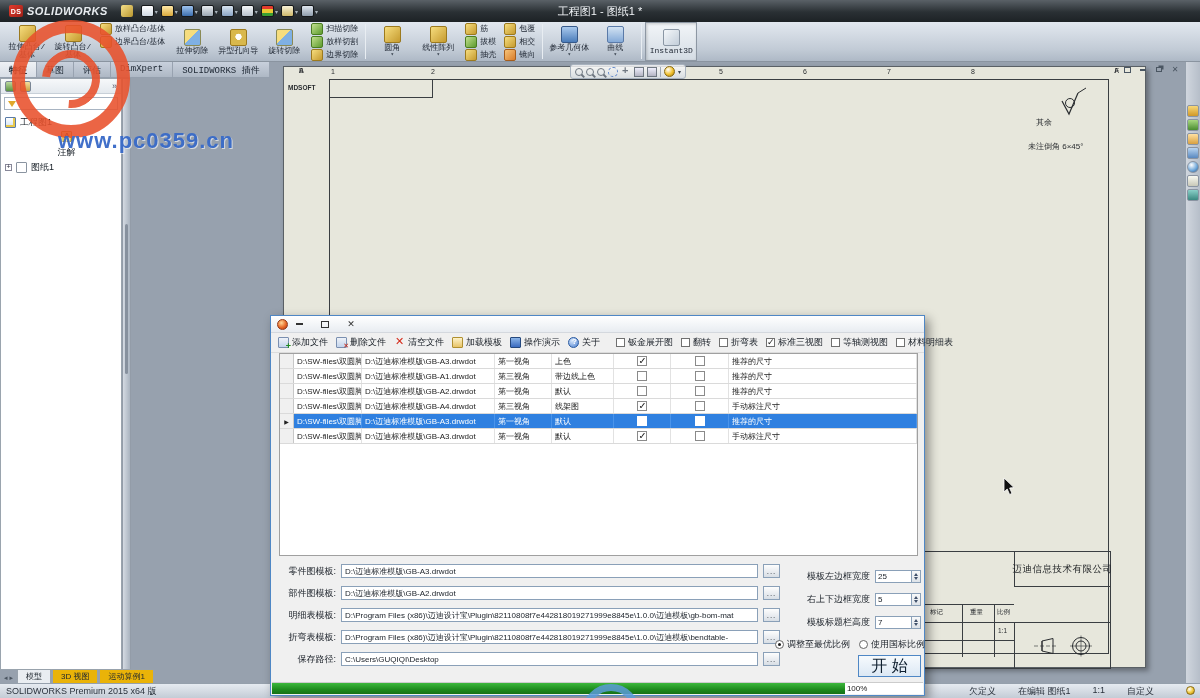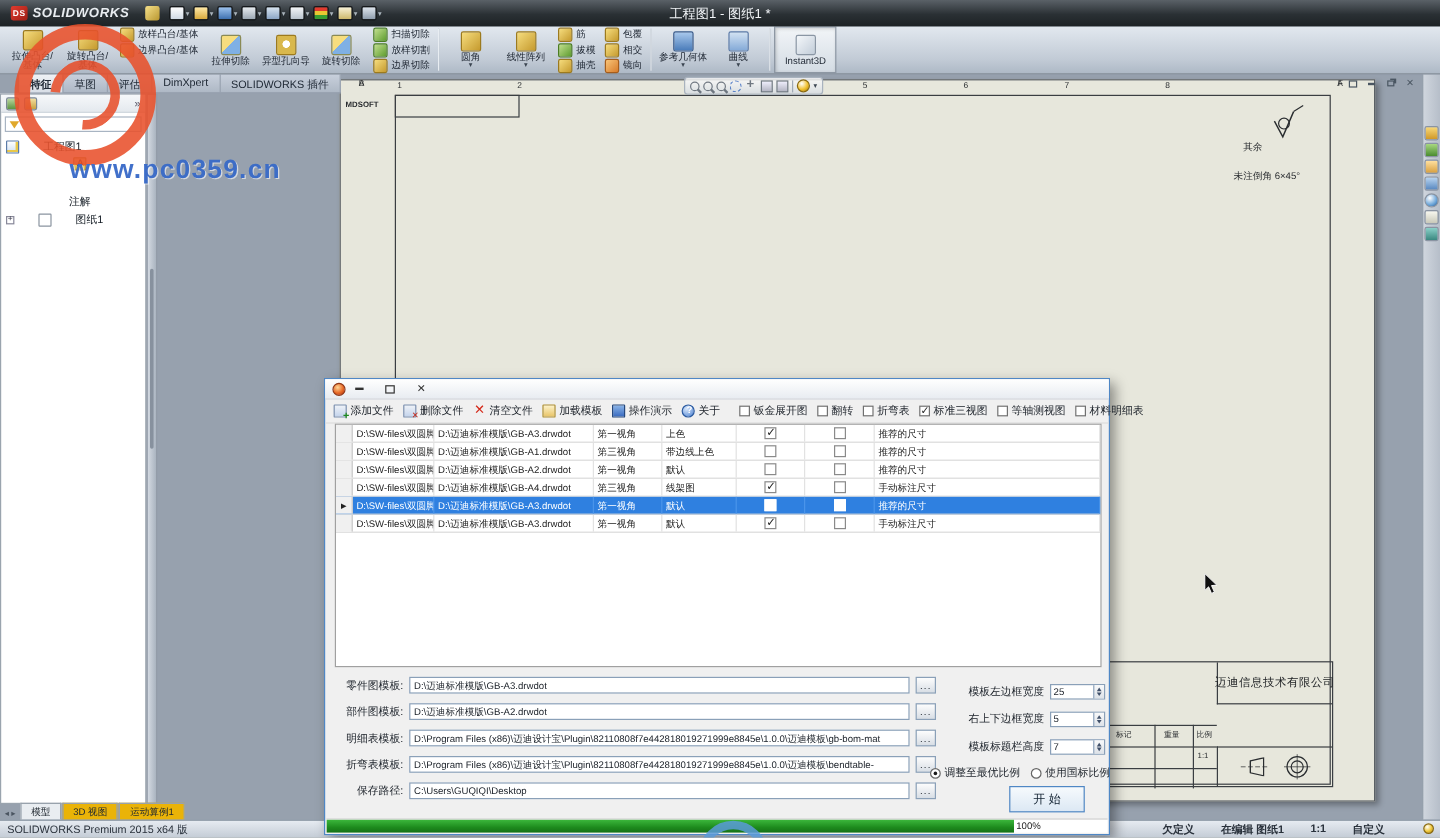--- a/index.html
+++ b/index.html
@@ -42,55 +42,55 @@
   .wb .boxes{width:7px;height:6px;border:1px solid #d8dde2;box-shadow:2px -2px 0 -0.5px #d8dde2;}
   .helpq{color:#d8dde2;font-size:10px;}
   .helpq::after{content:"▾";font-size:6px;margin-left:2px;}
 
   
   .ribbon{position:absolute;left:0;top:22px;right:0;height:40px;z-index:30;
     background:linear-gradient(#e2e8ef,#c2cbd6 70%,#aeb9c6);border-bottom:1px solid #8a94a0;
     display:flex;flex-direction:column;flex-wrap:wrap;align-content:flex-start;padding-left:4px;}
   .rtool{display:flex;align-items:center;gap:3px;font-size:8px;color:#1c2430;padding:0 4px;height:13px;white-space:nowrap;}
   .rtool.big{flex-direction:column;justify-content:center;gap:1px;width:46px;height:40px;text-align:center;
-    line-height:8px;white-space:normal;padding:1px 2px;}
+    line-height:8px;white-space:normal;padding:1px 2px;font-family:Liberation Mono, monospace;}
   .rtool.sep{width:1px;height:36px;padding:0;margin:2px 3px;background:#96a0ac;border-right:1px solid #e8edf2;}
   .rtool.pressed{background:linear-gradient(#f2f5f8,#d4dce4);border:1px solid #8d97a3;box-shadow:inset 1px 1px 3px #00000030;width:52px;}
   .ricon{width:12px;height:12px;border-radius:2px;flex:none;}
   .big .ricon{width:17px;height:17px;}
   .dd{display:none;font-size:6px;color:#3a4450;line-height:4px;}
   .rtool.drop .dd{display:block;}
   .rtool.drop .dd::before{content:"▾";}
   [data-icon="boss"],[data-icon="gold"]{background:linear-gradient(135deg,#f6dd7e,#c59a2e);border:1px solid #9c7a1e;}
   [data-icon="cut"]{background:linear-gradient(135deg,#f6dd7e 45%,#7fb0e4 45%);border:1px solid #8a8a55;}
   [data-icon="hole"]{background:radial-gradient(circle at 50% 45%,#ffffff 26%,#d9b84c 30%);border:1px solid #9c7a1e;}
   [data-icon="green"]{background:linear-gradient(135deg,#c2e08e,#5d9b2e);border:1px solid #4a7c22;}
   [data-icon="orange"]{background:linear-gradient(135deg,#f8c478,#d87c2a);border:1px solid #a55d1c;}
   [data-icon="ref"]{background:linear-gradient(#a8c8ec,#4a7cba);border:1px solid #36598a;}
   [data-icon="curve"]{background:linear-gradient(#d2e2f2,#84aad8);border:1px solid #5a7aa8;}
   [data-icon="i3d"]{background:linear-gradient(135deg,#f4f7fa,#c2cdd9);border:1px solid #8a96a4;}
 
   
-  .cmdtabs{position:absolute;left:16px;top:62px;height:16px;z-index:25;display:inline-flex;
-    background:linear-gradient(#c8d0dc,#aeb8c5);border-bottom:1px solid #95a0ae;font-size:9px;color:#202a36;}
+  .cmdtabs{position:absolute;left:0;top:62px;height:16px;z-index:25;display:inline-flex;
+    background:linear-gradient(#c8d0dc,#aeb8c5);border-bottom:1px solid #95a0ae;font-size:9px;color:#202a36;font-family:Liberation Mono, monospace;}
   .ctab{padding:2px 9px 0;border-right:1px solid #98a2b0;white-space:nowrap;}
   .ctab.active{background:linear-gradient(#eef1f5,#d8dee6);font-weight:bold;}
 
   
   .lpanel{position:absolute;left:0;top:78px;width:122px;bottom:28px;background:#fff;border:1px solid #9aa4ae;z-index:20;}
   .lp-tabs{height:15px;background:linear-gradient(#f6f8fa,#e4e9ee);border-bottom:1px solid #c8d0d8;
     display:flex;align-items:center;gap:4px;padding:0 4px;font-size:9px;color:#445;}
   .lp-tabico{width:11px;height:11px;border-radius:2px;border:1px solid #7a8694;}
   .lp-tabico.t1{background:linear-gradient(#bcd8a0,#5a9440);}
   .lp-tabico.t2{background:linear-gradient(#f4e0a0,#c8a040);}
   .lp-collapse{margin-left:auto;font-size:9px;color:#556;}
   .lp-filter{height:13px;margin:3px 3px 2px;border:1px solid #a8b4c2;display:flex;align-items:center;gap:3px;padding:0 3px;}
   .funnel{width:0;height:0;border-left:4px solid transparent;border-right:4px solid transparent;border-top:6px solid #e0a82c;}
   .tree{padding:3px 2px;font-size:9px;color:#101820;}
-  .ti{display:flex;align-items:center;gap:20px;padding:1px 2px;white-space:nowrap;}
+  .ti{display:flex;align-items:center;gap:4px;padding:1px 2px;white-space:nowrap;}
   .ti.child{margin-left:11px;flex-direction:column;}
   .tico{width:11px;height:11px;flex:none;border-radius:1px;}
   .ico-draw{background:linear-gradient(#ffffff,#cfe0f2);border:1px solid #5a7ba8;box-shadow:inset -2px -2px 0 #e8c84a;}
   .ico-note{background:linear-gradient(#fae98e,#dcb83c);border:1px solid #a8861e;position:relative;}
   .ico-note::before{content:"A";position:absolute;left:2px;top:-1px;font-size:8px;font-weight:bold;color:#333;}
   .ico-sheet{background:#fff;border:1px solid #8a94a0;}
   .exp{width:7px;height:7px;border:1px solid #889;background:#fff;flex:none;position:relative;}
   .exp::before{content:"+";position:absolute;left:0.5px;top:-2.5px;font-size:7px;color:#334;}
 
   .splitter{position:absolute;left:122px;top:78px;width:9px;bottom:28px;z-index:20;
@@ -129,21 +129,21 @@
   .zl{position:absolute;left:15px;}
   .zl:nth-of-type(1){top:50px;} .zl:nth-of-type(2){top:158px;}
   .zr{position:absolute;right:26px;}
   .zr:nth-of-type(1){top:58px;} .zr:nth-of-type(2){top:543px;}
   .inner{position:absolute;left:45px;top:12px;right:36px;bottom:13px;border:1.5px solid #3a3e42;}
   .mdsoft{position:absolute;left:4px;top:17px;font-weight:bold;font-size:6.5px;}
   .revbox{position:absolute;left:45px;top:12px;width:104px;height:19px;border:1px solid #3a3e42;}
   .note-qiyu{position:absolute;left:752px;top:50px;font-size:8px;}
   .rough{position:absolute;left:772px;top:20px;}
   .note-chamfer{position:absolute;left:744px;top:74px;font-size:8px;white-space:nowrap;}
-  .tblock{position:absolute;left:637px;top:484px;width:190px;height:105px;border:1.5px solid #3a3e42;font-size:6.5px;}
+  .tblock{position:absolute;left:637px;top:484px;width:190px;height:118px;border:1.5px solid #3a3e42;font-size:6.5px;}
   .tb-company{position:absolute;left:92px;top:0;right:0;height:35px;border-left:1px solid #3a3e42;border-bottom:1px solid #3a3e42;
     display:flex;align-items:center;justify-content:center;font-size:9.5px;letter-spacing:.5px;color:#1a1d20;white-space:nowrap;}
   .tb-sym{position:absolute;left:92px;top:70px;right:0;bottom:0;border-left:1px solid #3a3e42;border-top:1px solid #3a3e42;
     display:flex;align-items:center;justify-content:center;gap:10px;}
   .tb-h1{position:absolute;left:0;top:52px;width:92px;border-top:1px solid #3a3e42;}
   .tb-h2{position:absolute;left:0;top:70px;width:92px;border-top:1px solid #3a3e42;}
   .tb-h3{position:absolute;left:0;top:88px;width:92px;border-top:1px solid #3a3e42;}
   .tb-v1{position:absolute;left:40px;top:52px;height:53px;border-left:1px solid #3a3e42;}
   .tb-v2{position:absolute;left:72px;top:52px;height:53px;border-left:1px solid #3a3e42;}
   .tb-lbl{position:absolute;top:56px;white-space:nowrap;}
@@ -228,36 +228,36 @@
   .sval{flex:1;padding:0 2px;font-size:8px;}
   .spin{width:9px;height:100%;border-left:1px solid #8aa0b8;background:linear-gradient(#f8f9fa,#dde2e8);
     display:flex;flex-direction:column;align-items:center;justify-content:center;gap:1px;}
   .spin i{width:0;height:0;border-left:2.5px solid transparent;border-right:2.5px solid transparent;}
   .spin .up{border-bottom:3px solid #40506a;}
   .spin .dn{border-top:3px solid #40506a;}
   .radios{position:absolute;left:504px;top:322px;display:flex;gap:9px;align-items:center;white-space:nowrap;}
   .radio{display:flex;align-items:center;gap:3px;}
   .rdo{width:9px;height:9px;border:1px solid #666;border-radius:50%;background:#fff;position:relative;flex:none;}
   .radio.checked .rdo::after{content:"";position:absolute;inset:2px;background:#1a1a1a;border-radius:50%;}
-  .startbtn{position:absolute;left:570px;top:339px;width:63px;height:22px;border:1px solid #4f87c5;
-    background:linear-gradient(#f6fafd,#dce8f4);display:flex;align-items:center;justify-content:center;font-size:10px;color:#102030;}
+  .startbtn{position:absolute;left:587px;top:339px;width:63px;height:22px;border:1px solid #4f87c5;
+    background:linear-gradient(#f6fafd,#dce8f4);display:flex;align-items:center;justify-content:center;font-size:16px;color:#102030;}
   .progress{position:absolute;left:1px;right:1px;bottom:1px;height:12px;background:#fff;border-top:1px solid #cccccc;
     display:flex;align-items:center;overflow:hidden;}
   .pfill{height:100%;background:linear-gradient(#3cb83c,#1d8a1d 60%,#167016);flex:none;}
   .plabel{font-size:8px;color:#222;padding-left:2px;}
 
   
   .btabs{position:absolute;left:0;bottom:15px;height:13px;display:flex;align-items:flex-end;z-index:22;font-size:8px;color:#202830;}
   .bnav{display:flex;gap:2px;padding:0 4px 1px;color:#4a5460;font-size:7px;}
   .btab{padding:1px 8px 1px;background:#eab308;border:1px solid #98a2ac;border-bottom:none;margin-right:1px;white-space:nowrap;}
   .btab.active{background:#e9edf1;}
   .statusbar{position:absolute;left:0;right:0;bottom:0;height:15px;z-index:45;
     background:linear-gradient(#e6ebf1,#c4ccd6);border-top:1px solid #95a0ac;
     display:flex;align-items:center;font-size:9px;color:#2a323c;padding:0 6px;}
-  .sb-right{margin-left:auto;display:flex;gap:22px;margin-right:40px;font-weight:bold;}
+  .sb-right{margin-left:auto;display:flex;gap:22px;margin-right:40px;}
   .sb-dot{position:absolute;right:5px;bottom:3px;width:9px;height:9px;border-radius:50%;
     background:radial-gradient(circle at 35% 30%,#fff,#f0c838 55%,#a8821a);border:1px solid #8a6a10;}
 
   
   .wm{position:absolute;left:12px;top:20px;width:270px;height:152px;z-index:60;pointer-events:none;opacity:.96;}
   .wm-ring{position:absolute;left:0;top:0;width:118px;height:118px;border:13px solid #e8512d;border-radius:50%;opacity:.92;}
   .wm-ring2{position:absolute;left:30px;top:30px;width:58px;height:58px;border:8px solid #e8512d;border-radius:50%;
     border-left-color:transparent;transform:rotate(-40deg);opacity:.92;}
   .wm-t1{position:absolute;left:38px;top:24px;font-size:35px;font-weight:bold;color:#fff;letter-spacing:3px;white-space:nowrap;
     -webkit-text-stroke:1.5px #e05030;text-shadow:2px 2px 2px #c0402080;}

